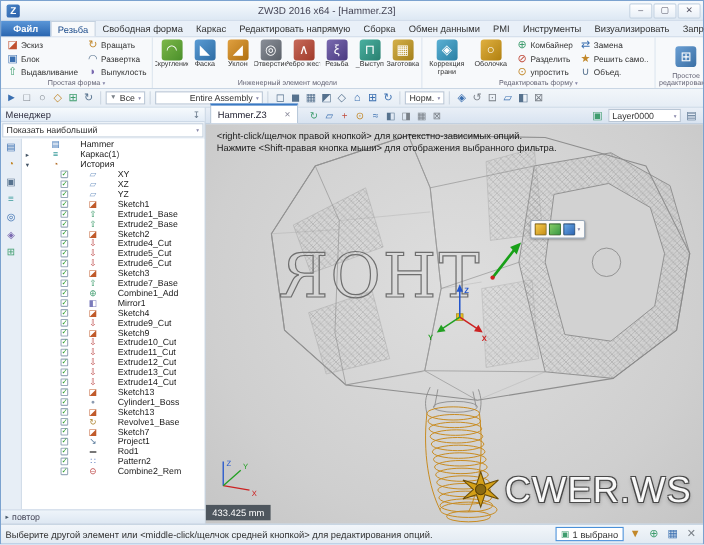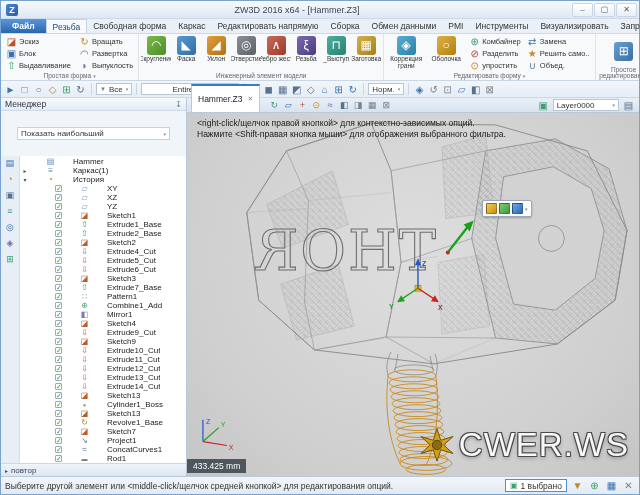--- a/index.html
+++ b/index.html
@@ -70,21 +70,21 @@
   .qdrop.wide{min-width:98px;justify-content:flex-end}
   .qsep{width:1px;height:12px;background:#ccd6e2;margin:0 2px}
   .c-blue{color:#3a6fb0}.c-green{color:#3f9d6e}.c-red{color:#c04a3a}.c-amber{color:#c2882a}
   .c-gray{color:#7a8088}.c-slate{color:#56728e}.c-purple{color:#7a6ab0}.c-teal{color:#3a9b9b}
 
   
   #main{position:absolute;top:97px;left:0;right:0;bottom:18px;display:flex}
   #leftpanel{width:186px;background:#f0f5fa;border-right:1px solid #b9c9da;display:flex;flex-direction:column;flex:none}
   .pheader{height:13px;display:flex;align-items:center;padding:0 4px;font-size:8.5px;color:#334;background:linear-gradient(#f6fafd,#e3ecf6);border-bottom:1px solid #cdd9e7}
   .pinicon{margin-left:auto;color:#678;font-size:8px}
-  .pfilter{height:13px;display:flex;align-items:center;gap:3px;background:#fff;border:1px solid #c5d2e0;margin:16px;padding:0 3px;font-size:8px;color:#333}
+  .pfilter{height:13px;display:flex;align-items:center;gap:3px;background:#fff;border:1px solid #c5d2e0;margin:1px;padding:0 3px;font-size:8px;color:#333}
   .pfilter .da{margin-left:auto}
   .pbody{flex:1;display:flex;overflow:hidden}
   .istrip{width:19px;background:#e7eef6;border-right:1px solid #d2dde9;display:flex;flex-direction:column;align-items:center;gap:7px;padding-top:3px;flex:none}
   .istrip .qicon{font-size:9px;width:auto;line-height:9px}
   .tree{flex:1;background:#fff;overflow:hidden;padding-top:1px}
   .trow{display:flex;align-items:center;height:9px;font-size:8px;color:#222;gap:18px;padding-left:2px;white-space:nowrap}
   .lvl1{padding-left:11px}
   .arrow{width:6px;font-size:6px;color:#456;text-align:center;flex:none}
   .arr-r .arrow::before{content:"▸"}
   .arr-d .arrow::before{content:"▾"}
@@ -109,21 +109,21 @@
   .i-rev .fi::before{content:"↻";color:#b08a3a}
   .i-proj .fi::before{content:"↘";color:#557799}
   .i-ccv .fi::before{content:"≈";color:#557799}
   .i-rod .fi::before{content:"▬";color:#777;font-size:6px}
   .pfooter{height:13px;display:flex;align-items:center;gap:3px;padding:0 4px;font-size:8px;color:#445;background:linear-gradient(#eef4fa,#dde7f2);border-top:1px solid #cdd9e7}
   .pfooter .arrow{width:auto}
 
   
   #viewport{flex:1;display:flex;flex-direction:column;min-width:0}
   .vtabrow{height:15px;background:linear-gradient(#e9eff7,#d8e3f0);display:flex;align-items:flex-end;gap:2px;border-bottom:1px solid #b9c9da;padding:0 2px}
-  .doctab{height:28px;background:#fff;border:1px solid #b9c9da;border-bottom:none;border-top:2px solid #3a79c3;display:flex;align-items:center;gap:5px;padding:0 6px;font-size:8.5px;color:#223;margin-left:2px}
+  .doctab{height:18px;background:#fff;border:1px solid #b9c9da;border-bottom:none;border-top:2px solid #3a79c3;display:flex;align-items:center;gap:16px;padding:0 6px;font-size:8.5px;color:#223;margin-left:2px}
   .doctab .x{font-size:7px;color:#889}
   .vicons{display:flex;align-items:center;gap:2px;margin-left:6px;height:14px}
   .vicons .qicon{font-size:9px;width:12px;line-height:12px}
   .layerwrap{margin-left:auto;display:flex;align-items:center;gap:3px;height:14px;padding-right:2px}
   .layerbox{display:flex;align-items:center;gap:18px;background:#fff;border:1px solid #b9c6d5;height:12px;padding:0 3px;font-size:8px;color:#333}
   .canvas{flex:1;position:relative;background:radial-gradient(ellipse at 50% 40%,#dedede 0%,#cfcfcf 70%,#c5c5c5 100%);overflow:hidden}
   .hints{position:absolute;left:10px;top:5px;font-size:8.5px;color:#1a1a1a;line-height:11px;z-index:3}
   svg.model{position:absolute;inset:0;z-index:1}
   .floattb{position:absolute;left:295px;top:87px;height:17px;background:#fbfbfb;border:1px solid #9aa8b8;border-radius:2px;box-shadow:0 1px 2px rgba(0,0,0,.25);display:flex;align-items:center;gap:2px;padding:0 3px;z-index:4}
   .fcube{width:11px;height:11px;border:1px solid rgba(0,0,0,.35);border-radius:1px}
@@ -484,26 +484,20 @@
               <span class="tl">Sketch3</span>
             </div>
 
             <div class="trow lvl1 chk i-extb">
               <span class="arrow"></span>
               <span class="cb"></span>
               <span class="fi"></span>
               <span class="tl">Extrude7_Base</span>
             </div>
 
-            <div class="trow lvl1 chk i-pat">
-              <span class="arrow"></span>
-              <span class="cb"></span>
-              <span class="fi"></span>
-              <span class="tl">Pattern1</span>
-            </div>
 
             <div class="trow lvl1 chk i-comb">
               <span class="arrow"></span>
               <span class="cb"></span>
               <span class="fi"></span>
               <span class="tl">Combine1_Add</span>
             </div>
 
             <div class="trow lvl1 chk i-mir">
               <span class="arrow"></span>
@@ -603,26 +597,20 @@
               <span class="tl">Sketch7</span>
             </div>
 
             <div class="trow lvl1 chk i-proj">
               <span class="arrow"></span>
               <span class="cb"></span>
               <span class="fi"></span>
               <span class="tl">Project1</span>
             </div>
 
-            <div class="trow lvl1 chk i-ccv">
-              <span class="arrow"></span>
-              <span class="cb"></span>
-              <span class="fi"></span>
-              <span class="tl">ConcatCurves1</span>
-            </div>
 
             <div class="trow lvl1 chk i-rod">
               <span class="arrow"></span>
               <span class="cb"></span>
               <span class="fi"></span>
               <span class="tl">Rod1</span>
             </div>
 
             <div class="trow lvl1 chk i-pat">
               <span class="arrow"></span>

